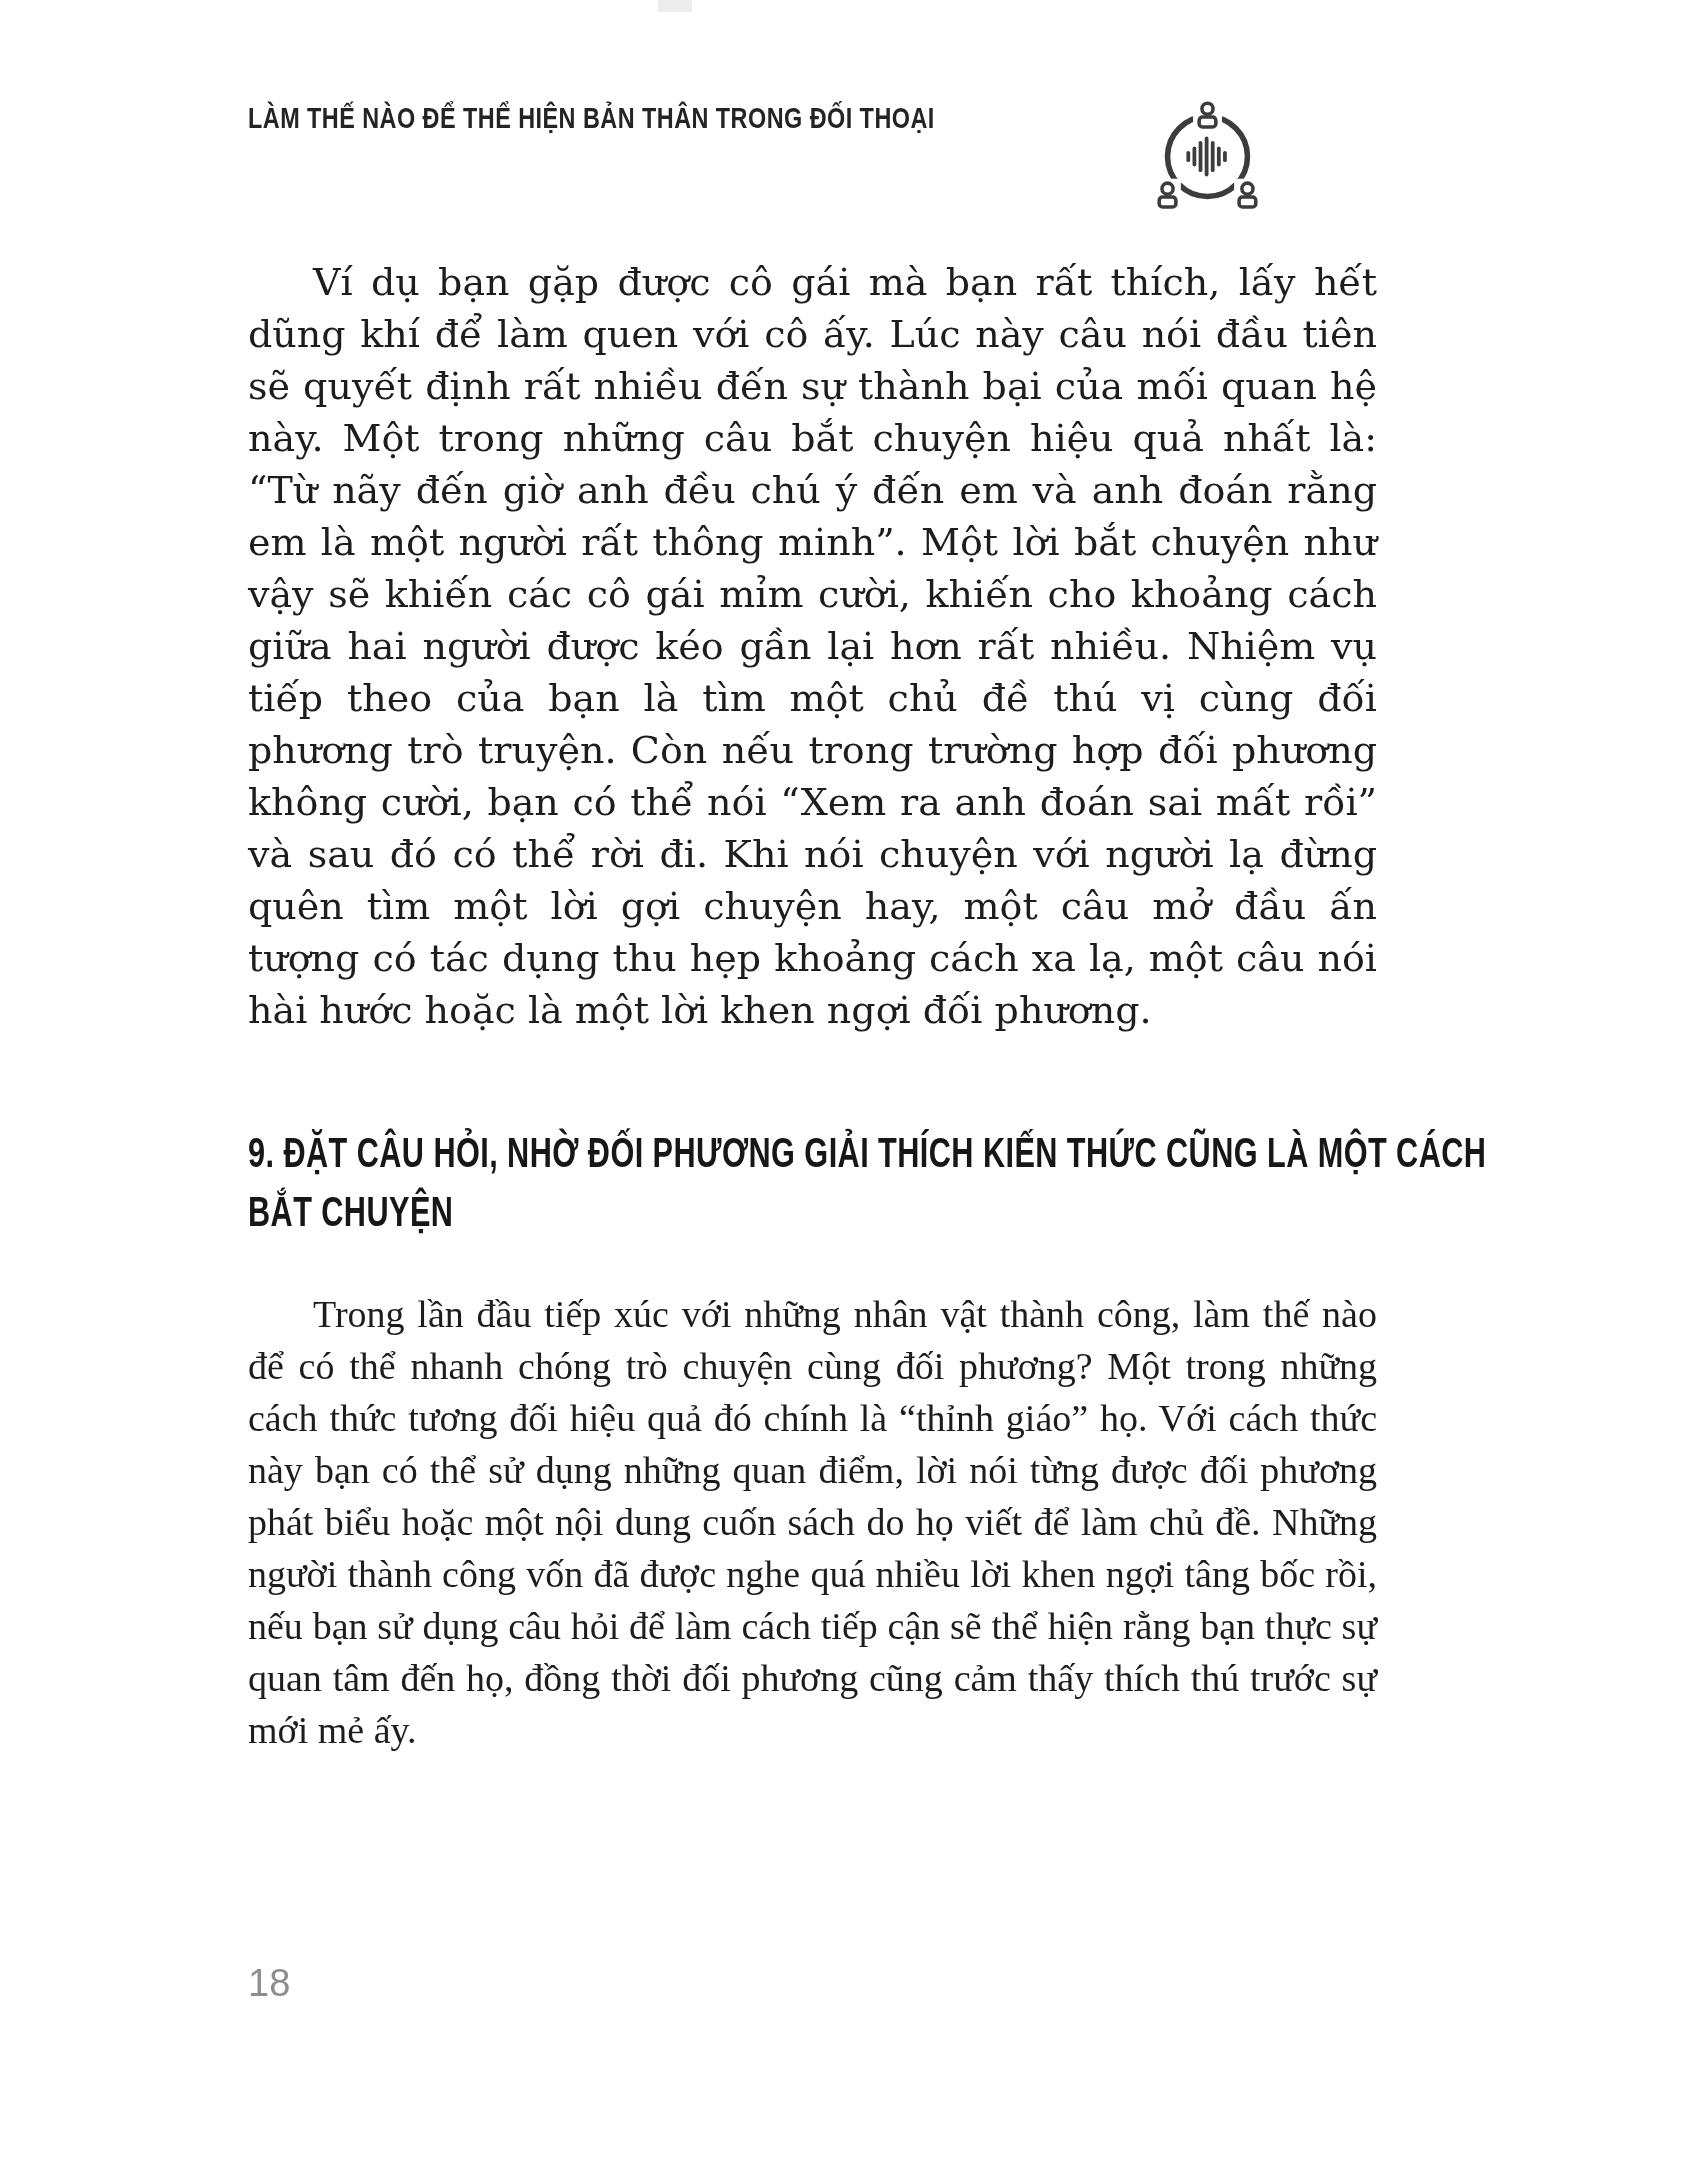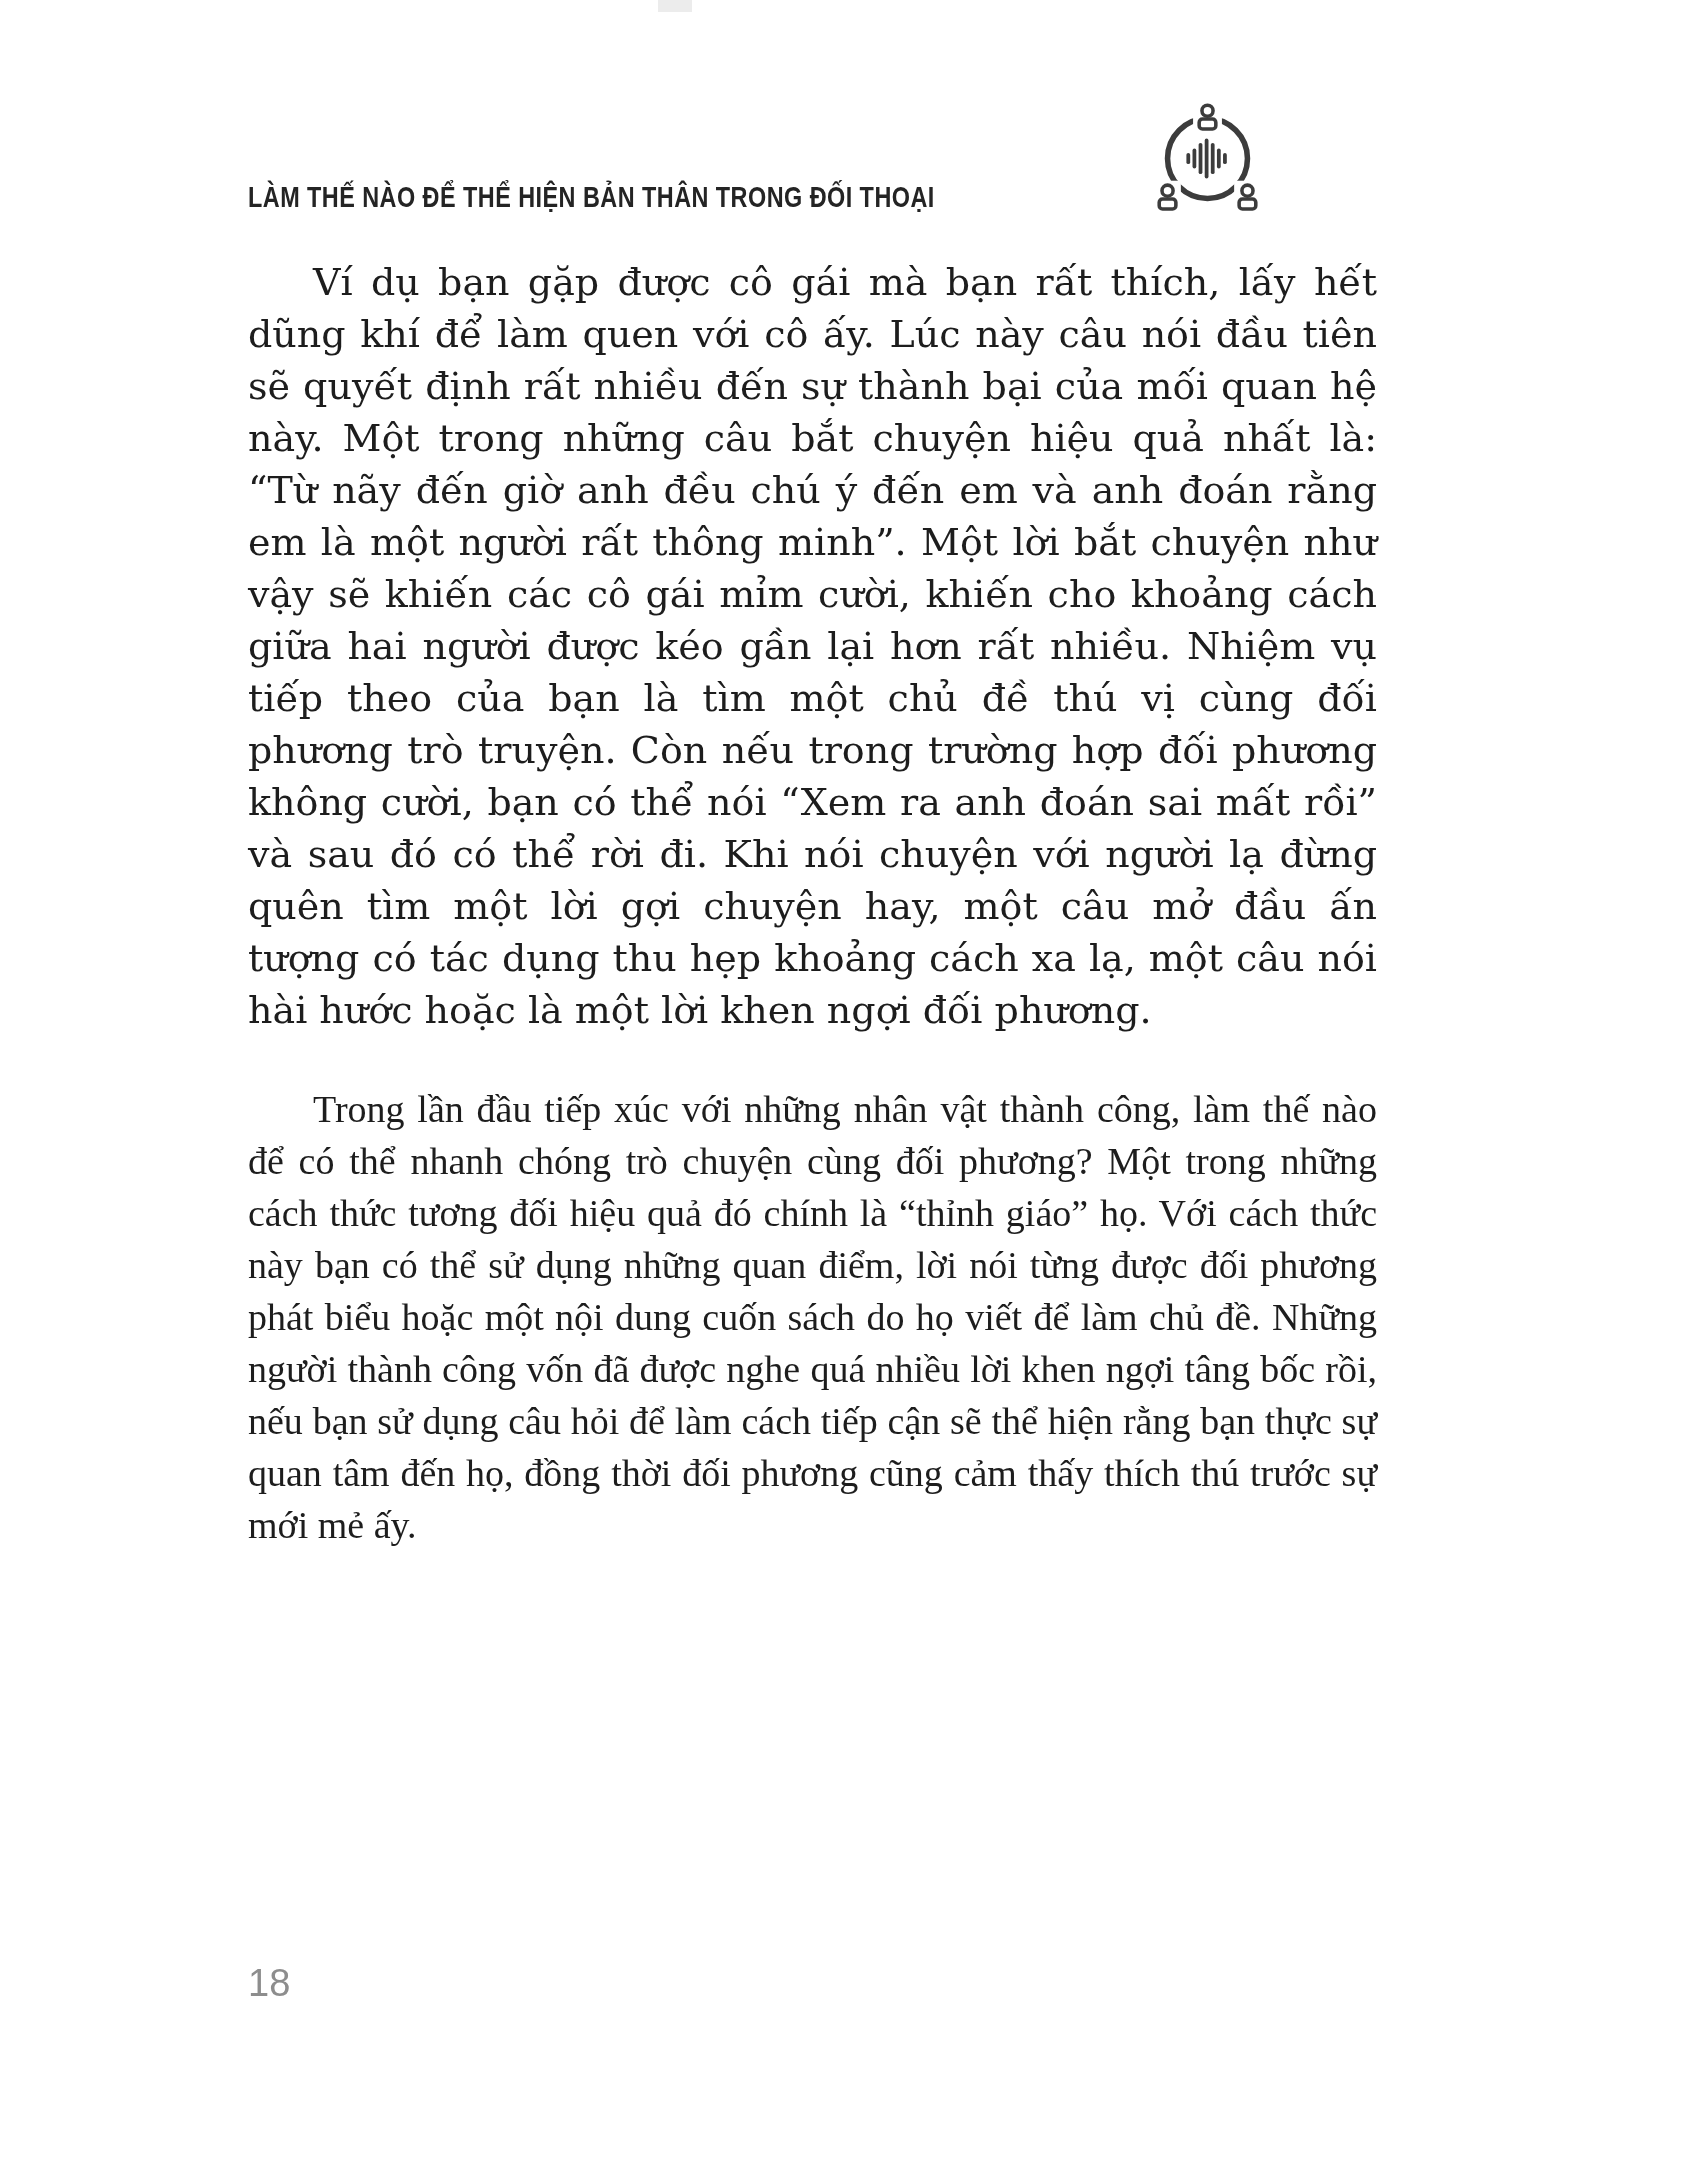--- a/index.html
+++ b/index.html
@@ -25,21 +25,21 @@
     background: #ececec;
   }
   .content {
     position: absolute;
     left: 248px;
     top: 101px;
     width: 1129px;
   }
   .running-header {
     display: flex;
-    align-items: flex-end;
+    align-items: flex-start;
     gap: 34px;
     height: 113px;
   }
   .running-header .title {
     display: inline-block;
     white-space: nowrap;
     transform: scaleX(0.78);
     transform-origin: left center;
     font-family: "Liberation Sans", sans-serif;
     font-weight: 700;
@@ -123,20 +123,24 @@
           <rect x="47.5" y="32" width="3.4" height="36" rx="1.7" fill="#3c3c3c"></rect>
           <rect x="53" y="36" width="3.4" height="28" rx="1.7" fill="#3c3c3c"></rect>
           <rect x="58.5" y="41" width="3.4" height="18" rx="1.7" fill="#3c3c3c"></rect>
           <rect x="64" y="45" width="3.4" height="10" rx="1.7" fill="#3c3c3c"></rect>
         </svg>
       </span>
     </div>
 
     <p class="para para-1">Ví dụ bạn gặp được cô gái mà bạn rất thích, lấy hết dũng khí để làm quen với cô ấy. Lúc này câu nói đầu tiên sẽ quyết định rất nhiều đến sự thành bại của mối quan hệ này. Một trong những câu bắt chuyện hiệu quả nhất là: “Từ nãy đến giờ anh đều chú ý đến em và anh đoán rằng em là một người rất thông minh”. Một lời bắt chuyện như vậy sẽ khiến các cô gái mỉm cười, khiến cho khoảng cách giữa hai người được kéo gần lại hơn rất nhiều. Nhiệm vụ tiếp theo của bạn là tìm một chủ đề thú vị cùng đối phương trò truyện. Còn nếu trong trường hợp đối phương không cười, bạn có thể nói “Xem ra anh đoán sai mất rồi” và sau đó có thể rời đi. Khi nói chuyện với người lạ đừng quên tìm một lời gợi chuyện hay, một câu mở đầu ấn tượng có tác dụng thu hẹp khoảng cách xa lạ, một câu nói hài hước hoặc là một lời khen ngợi đối phương.</p>
 
+    <h2 class="section-heading">
+      <span class="heading-line">9. ĐẶT CÂU HỎI, NHỜ ĐỐI PHƯƠNG GIẢI THÍCH KIẾN THỨC CŨNG LÀ MỘT CÁCH</span>
+      <span class="heading-line">BẮT CHUYỆN</span>
+    </h2>
 
     <p class="para para-2">Trong lần đầu tiếp xúc với những nhân vật thành công, làm thế nào để có thể nhanh chóng trò chuyện cùng đối phương? Một trong những cách thức tương đối hiệu quả đó chính là “thỉnh giáo” họ. Với cách thức này bạn có thể sử dụng những quan điểm, lời nói từng được đối phương phát biểu hoặc một nội dung cuốn sách do họ viết để làm chủ đề. Những người thành công vốn đã được nghe quá nhiều lời khen ngợi tâng bốc rồi, nếu bạn sử dụng câu hỏi để làm cách tiếp cận sẽ thể hiện rằng bạn thực sự quan tâm đến họ, đồng thời đối phương cũng cảm thấy thích thú trước sự mới mẻ ấy.</p>
 
   </div>
 
   <div class="page-number">18</div>
 
 </div>
 
 

